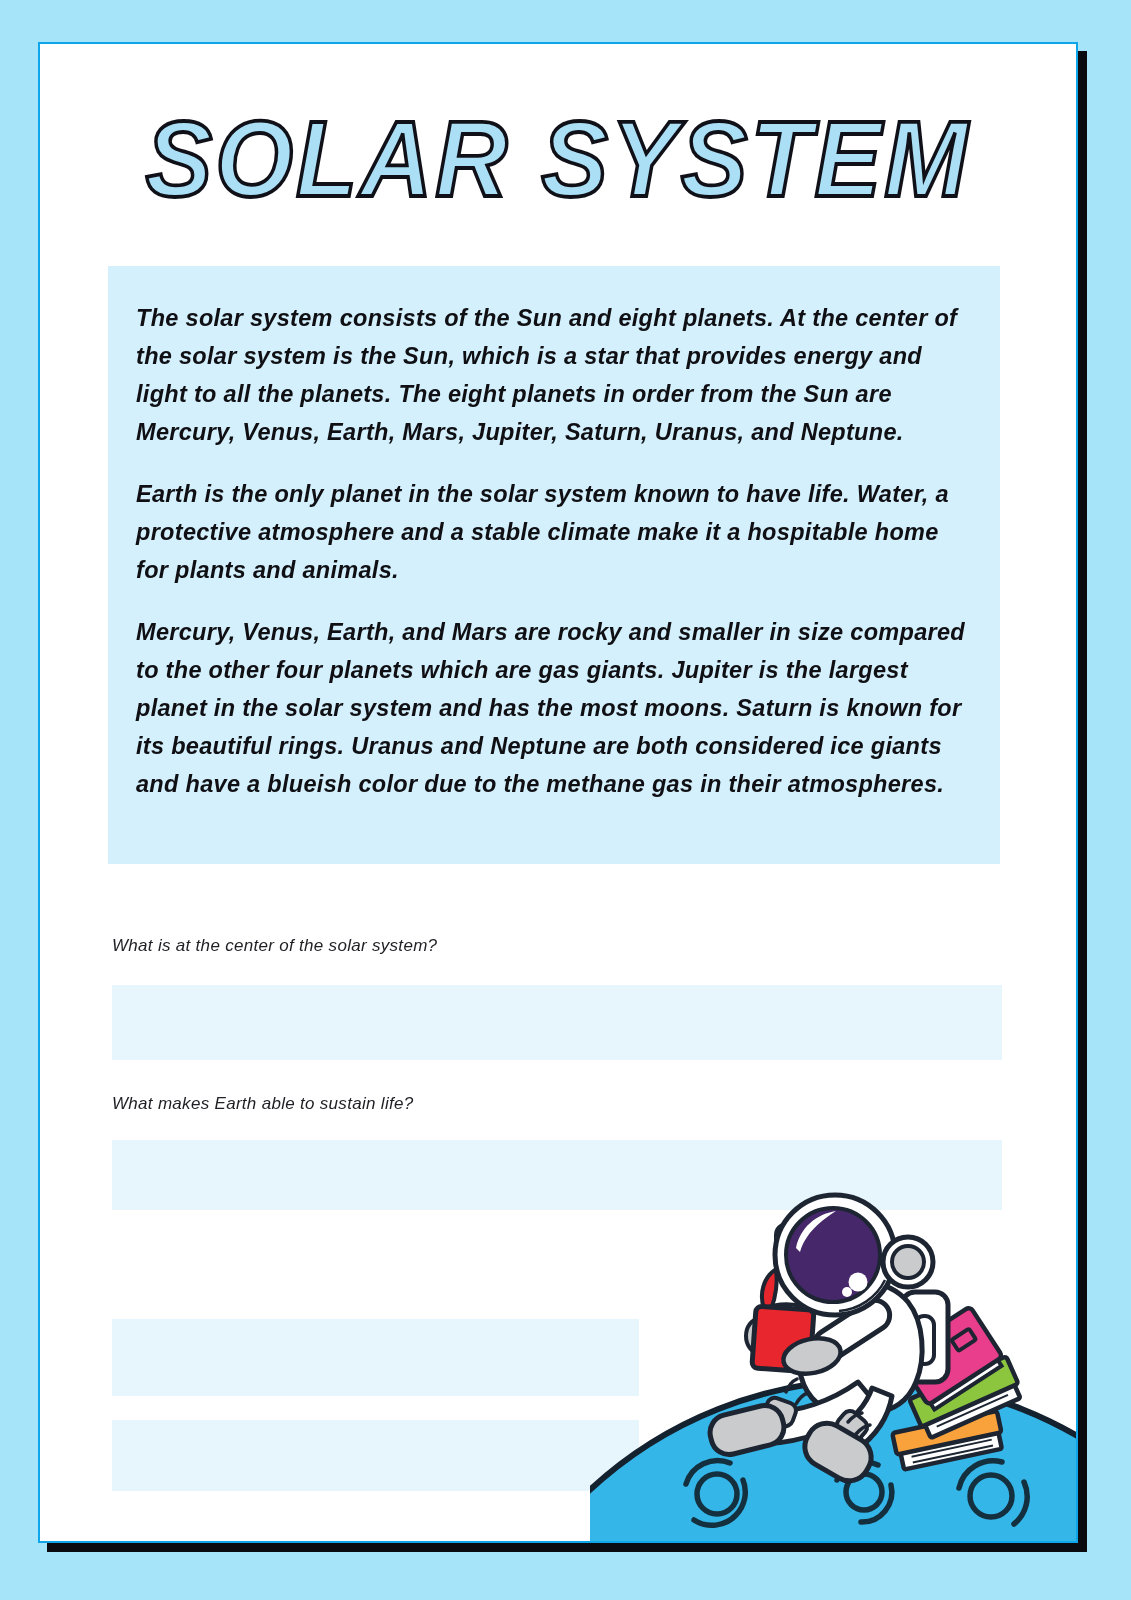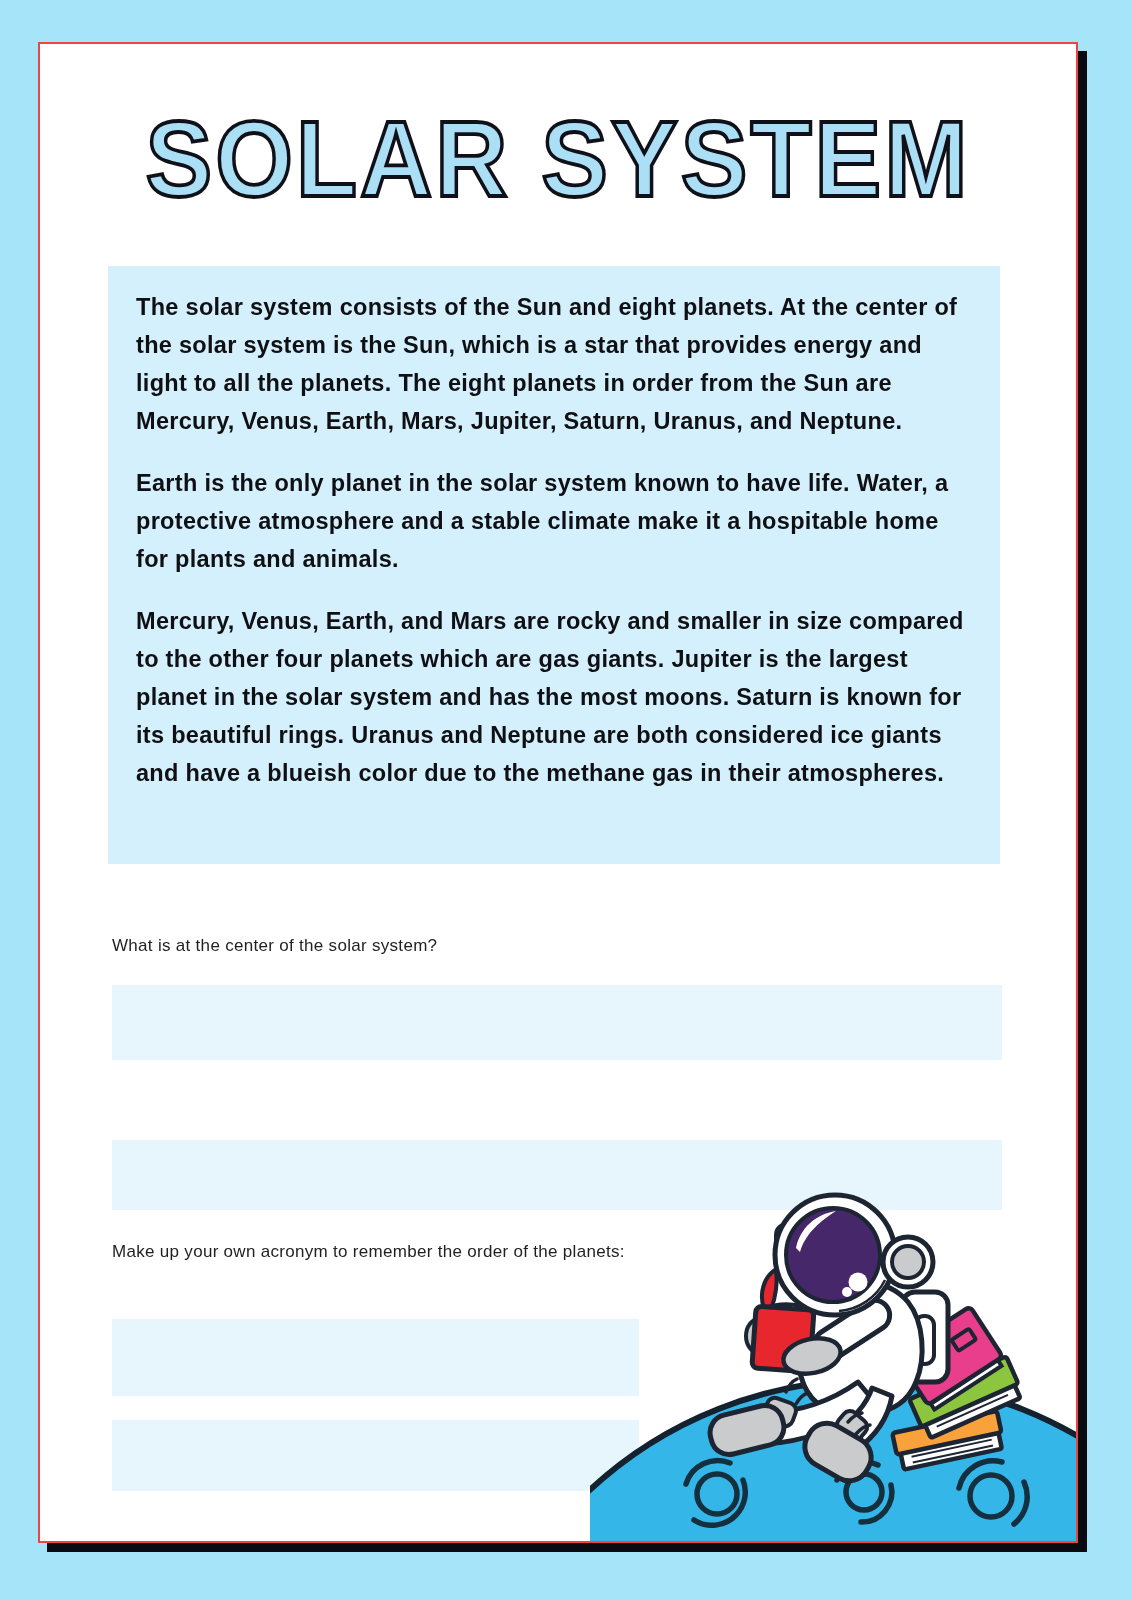--- a/index.html
+++ b/index.html
@@ -7,38 +7,39 @@
   body {
     width:1131px; height:1600px;
     background:#a6e4fa;
     font-family:"Liberation Sans", sans-serif;
     position:relative; overflow:hidden;
   }
   .page {
     position:absolute; left:38px; top:42px;
     width:1040px; height:1501px;
     background:#ffffff;
-    border:2px solid #ef4444;
+    border:2px solid #0ea5e9;
     box-shadow:9px 9px 0 0 #0a0b10;
     overflow:hidden;
+    font-style:italic;
   }
   .title {
     position:absolute; top:60px; left:0; width:100%;
     margin:0; text-align:center;
     font-size:100px; font-weight:bold; letter-spacing:3px;
     line-height:1; white-space:nowrap;
     color:#abdff5;
     -webkit-text-stroke:3.5px #101018;
     transform:scaleY(1.08); transform-origin:top center;
   }
   .info-box {
     position:absolute; left:68px; top:222px;
     width:892px; height:598px;
     background:#d3f0fc;
-    padding:22px 28px;
+    padding:33px 28px;
   }
   .info-box p {
     margin:0 0 24px 0;
     font-size:23.5px; font-weight:bold;
     line-height:38px; letter-spacing:0.3px;
     color:#101014;
   }
   .q-label {
     position:absolute; left:72px;
     font-size:17px; font-weight:400;
@@ -66,23 +67,23 @@
 
   <div class="info-box">
     <p>The solar system consists of the Sun and eight planets. At the center of the solar system is the Sun, which is a star that provides energy and light to all the planets. The eight planets in order from the Sun are Mercury, Venus, Earth, Mars, Jupiter, Saturn, Uranus, and Neptune.</p>
     <p>Earth is the only planet in the solar system known to have life. Water, a protective atmosphere and a stable climate make it a hospitable home for plants and animals.</p>
     <p>Mercury, Venus, Earth, and Mars are rocky and smaller in size compared to the other four planets which are gas giants. Jupiter is the largest planet in the solar system and has the most moons. Saturn is known for its beautiful rings. Uranus and Neptune are both considered ice giants and have a blueish color due to the methane gas in their atmospheres.</p>
   </div>
 
   <div class="q-label" id="q1">What is at the center of the solar system?</div>
   <div class="answer-box" id="abox1"></div>
 
+  <div class="q-label" id="q2">What makes Earth able to sustain life?</div>
   <div class="answer-box" id="abox2"></div>
 
-  <div class="q-label" id="q3">Make up your own acronym to remember the order of the planets:</div>
   <div class="answer-box" id="abox3"></div>
   <div class="answer-box" id="abox4"></div>
 
   <svg class="illo" viewBox="0 0 486 381" width="486" height="381" xmlns="http://www.w3.org/2000/svg">
 
     <circle cx="280" cy="632" r="412" fill="#35b6e9" stroke="#14212e" stroke-width="6"></circle>
 
     <g stroke="#14303f" fill="none" stroke-width="5.5" stroke-linecap="round">
       <circle cx="127" cy="334" r="20"></circle>
       <path d="M 96 324 A 33 33 0 0 1 140 303"></path>

